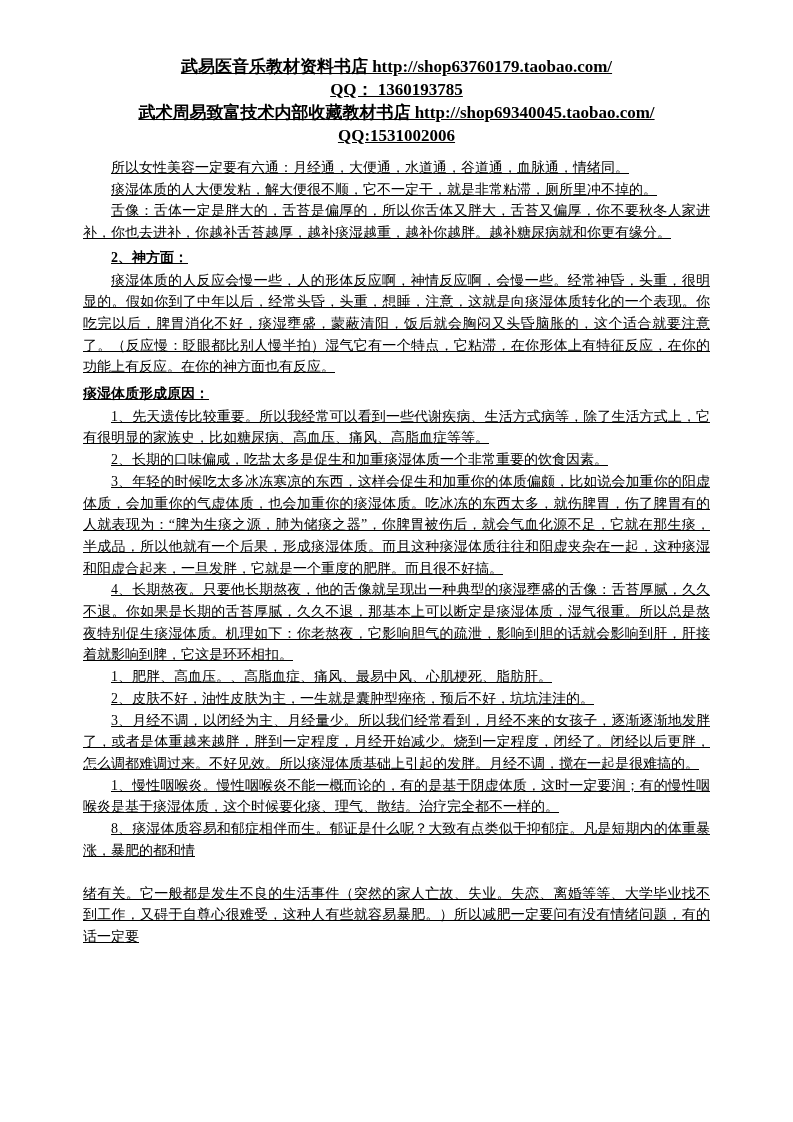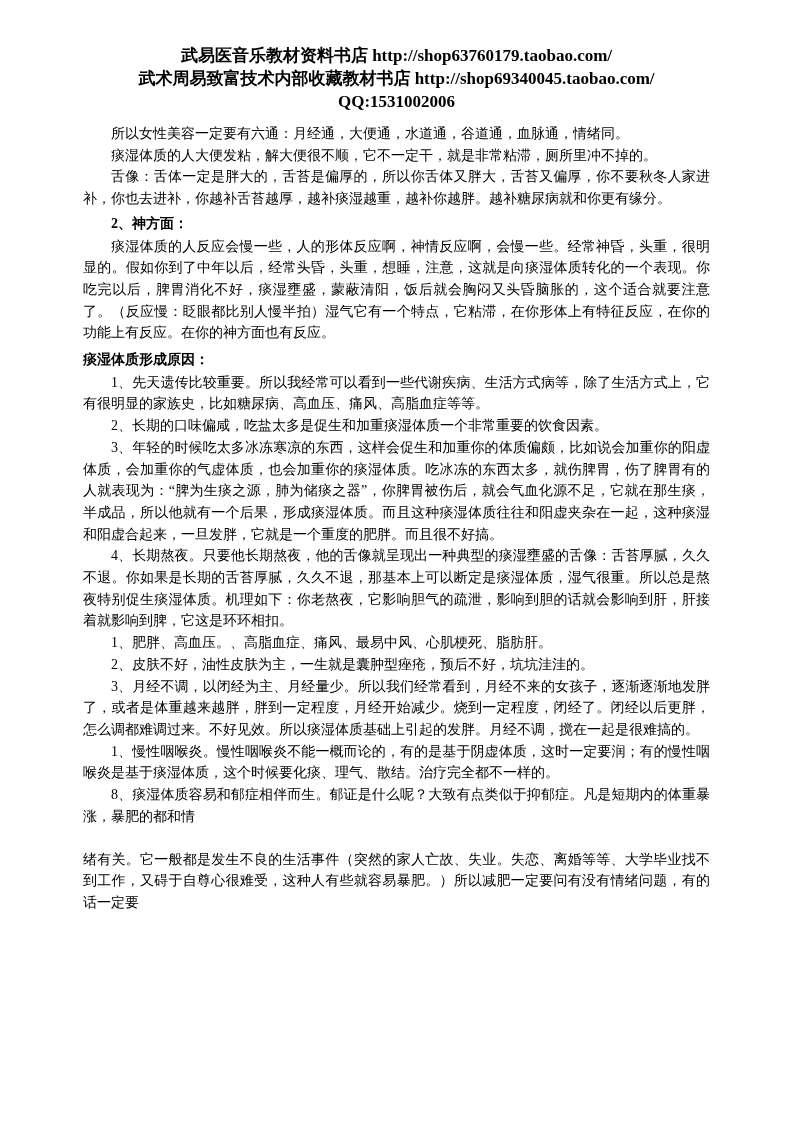--- a/index.html
+++ b/index.html
@@ -2,24 +2,25 @@
 <html><head>
 <meta charset="utf-8">
 <style>
   html, body { margin: 0; padding: 0; background: #e8e8e8; }
   .page {
     width: 793px;
     height: 1122px;
     margin: 0 auto;
     background: #ffffff;
     box-sizing: border-box;
-    padding: 44px 83px 30px 83px;
+    padding: 55px 83px 30px 83px;
     font-family: "Liberation Serif", "DejaVu Serif", serif;
     color: #000000;
     overflow: hidden;
+    text-decoration: underline;
   }
   .header {
     text-align: center;
     font-weight: bold;
     font-size: 17px;
     line-height: 23px;
     margin-bottom: 10px;
   }
   .hline { margin: 0; }
   .doc-body {
@@ -32,20 +33,21 @@
   .para.indent-bold { text-indent: 2em; font-weight: bold; margin-top: 3px; margin-bottom: 1px; }
   .para.heading { font-weight: bold; text-indent: 0; margin-top: 5px; margin-bottom: 1px; }
   .para.noindent { text-indent: 0; margin-top: 21px; }
 </style>
 </head>
 <body>
 
 <div class="page">
   <div class="header">
     <p class="hline">武易医音乐教材资料书店  http://shop63760179.taobao.com/</p>
+    <p class="hline">QQ：  1360193785</p>
     <p class="hline">武术周易致富技术内部收藏教材书店  http://shop69340045.taobao.com/</p>
     <p class="hline">QQ:1531002006</p>
   </div>
   <div class="doc-body">
       <p class="para indent">所以女性美容一定要有六通：月经通，大便通，水道通，谷道通，血脉通，情绪同。</p>
       <p class="para indent">痰湿体质的人大便发粘，解大便很不顺，它不一定干，就是非常粘滞，厕所里冲不掉的。</p>
       <p class="para indent">舌像：舌体一定是胖大的，舌苔是偏厚的，所以你舌体又胖大，舌苔又偏厚，你不要秋冬人家进补，你也去进补，你越补舌苔越厚，越补痰湿越重，越补你越胖。越补糖尿病就和你更有缘分。</p>
       <p class="para indent-bold">2、神方面：</p>
       <p class="para indent">痰湿体质的人反应会慢一些，人的形体反应啊，神情反应啊，会慢一些。经常神昏，头重，很明显的。假如你到了中年以后，经常头昏，头重，想睡，注意，这就是向痰湿体质转化的一个表现。你吃完以后，脾胃消化不好，痰湿壅盛，蒙蔽清阳，饭后就会胸闷又头昏脑胀的，这个适合就要注意了。（反应慢：眨眼都比别人慢半拍）湿气它有一个特点，它粘滞，在你形体上有特征反应，在你的功能上有反应。在你的神方面也有反应。</p>
       <p class="para heading">痰湿体质形成原因：</p>

